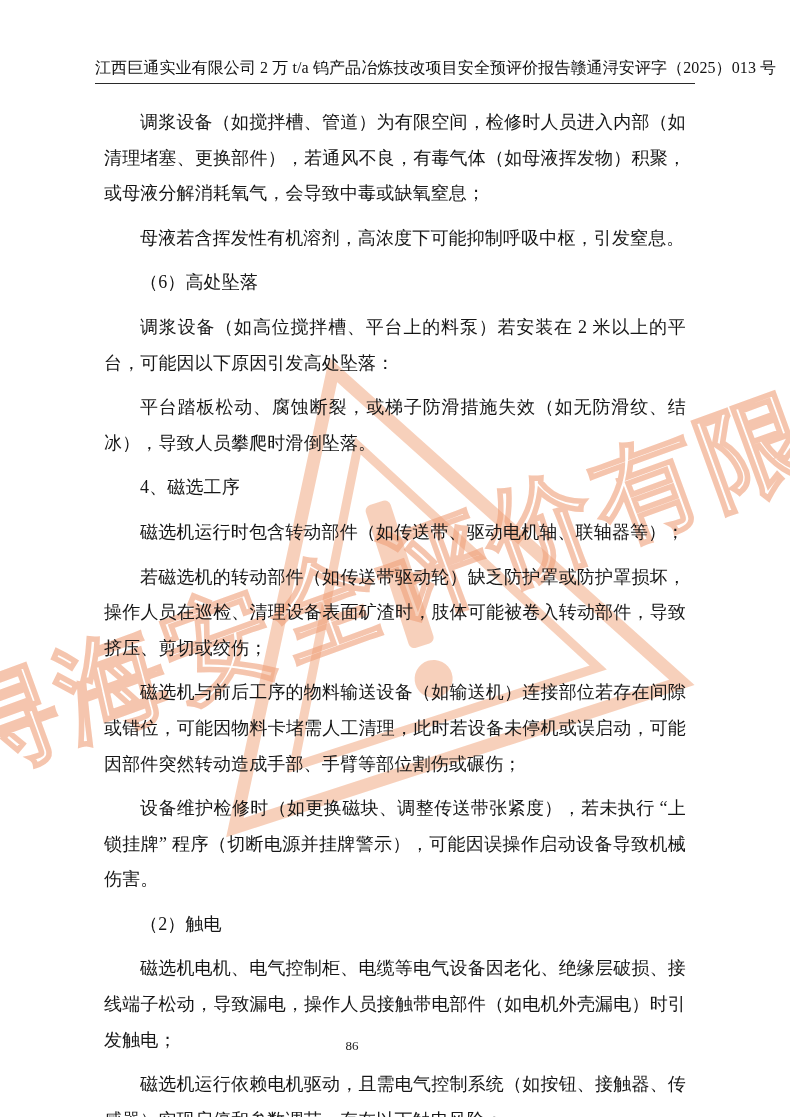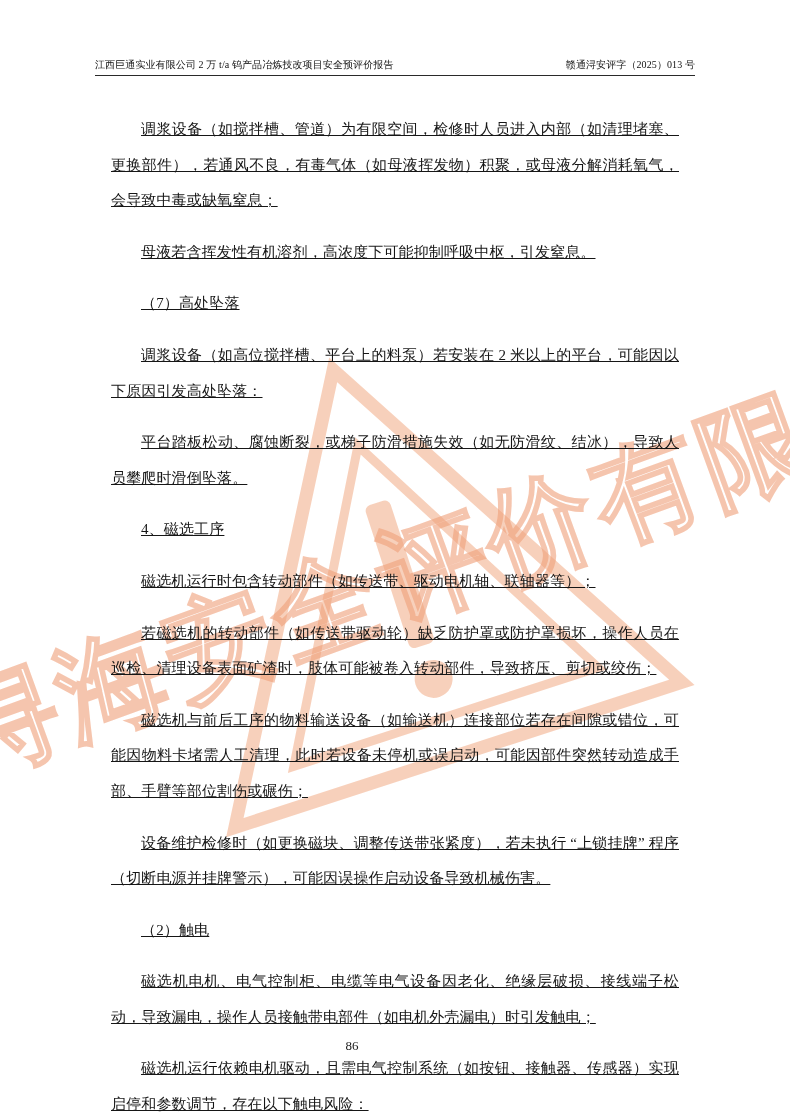--- a/index.html
+++ b/index.html
@@ -33,50 +33,49 @@
     position: absolute;
     left: 95px;
     top: 58px;
     width: 600px;
     z-index: 3;
   }
   .header-row {
     display: flex;
     justify-content: space-between;
     align-items: flex-end;
-    font-size: 10px;
+    font-size: 16px;
     line-height: 1.3;
     letter-spacing: 0.1px;
     color: #111;
     padding-bottom: 4px;
     white-space: nowrap;
   }
   .header-rule {
     border-bottom: 1.1px solid #2a2a2a;
     width: 100%;
   }
 
   
   .content {
     position: absolute;
     left: 95px;
     top: 96px;
     width: 600px;
     z-index: 3;
   }
   p.para {
-    margin: 16px;
-    font-size: 15px;
+    margin: 9px;
+    font-size: 18px;
     line-height: 35.6px;
     text-align: justify;
     text-justify: inter-ideograph;
     text-indent: 2em;
     letter-spacing: 0.15px;
     color: #161616;
-    text-decoration: underline;
   }
 
   
   .footer {
     position: absolute;
     left: 0;
     top: 1038px;
     width: 704px;
     text-align: center;
     font-size: 13px;
@@ -108,21 +107,21 @@
     <div class="header-row">
       <span>江西巨通实业有限公司 2 万 t/a 钨产品冶炼技改项目安全预评价报告</span>
       <span>赣通浔安评字（2025）013 号</span>
     </div>
     <div class="header-rule"></div>
   </div>
 
   <div class="content">
     <p class="para">调浆设备（如搅拌槽、管道）为有限空间，检修时人员进入内部（如清理堵塞、更换部件），若通风不良，有毒气体（如母液挥发物）积聚，或母液分解消耗氧气，会导致中毒或缺氧窒息；</p>
     <p class="para">母液若含挥发性有机溶剂，高浓度下可能抑制呼吸中枢，引发窒息。</p>
-    <p class="para">（7）高处坠落</p>
+    <p class="para">（6）高处坠落</p>
     <p class="para">调浆设备（如高位搅拌槽、平台上的料泵）若安装在 2 米以上的平台，可能因以下原因引发高处坠落：</p>
     <p class="para">平台踏板松动、腐蚀断裂，或梯子防滑措施失效（如无防滑纹、结冰），导致人员攀爬时滑倒坠落。</p>
     <p class="para">4、磁选工序</p>
     <p class="para">磁选机运行时包含转动部件（如传送带、驱动电机轴、联轴器等）；</p>
     <p class="para">若磁选机的转动部件（如传送带驱动轮）缺乏防护罩或防护罩损坏，操作人员在巡检、清理设备表面矿渣时，肢体可能被卷入转动部件，导致挤压、剪切或绞伤；</p>
     <p class="para">磁选机与前后工序的物料输送设备（如输送机）连接部位若存在间隙或错位，可能因物料卡堵需人工清理，此时若设备未停机或误启动，可能因部件突然转动造成手部、手臂等部位割伤或碾伤；</p>
     <p class="para">设备维护检修时（如更换磁块、调整传送带张紧度），若未执行 “上锁挂牌” 程序（切断电源并挂牌警示），可能因误操作启动设备导致机械伤害。</p>
     <p class="para">（2）触电</p>
     <p class="para">磁选机电机、电气控制柜、电缆等电气设备因老化、绝缘层破损、接线端子松动，导致漏电，操作人员接触带电部件（如电机外壳漏电）时引发触电；</p>
     <p class="para">磁选机运行依赖电机驱动，且需电气控制系统（如按钮、接触器、传感器）实现启停和参数调节，存在以下触电风险：</p>

